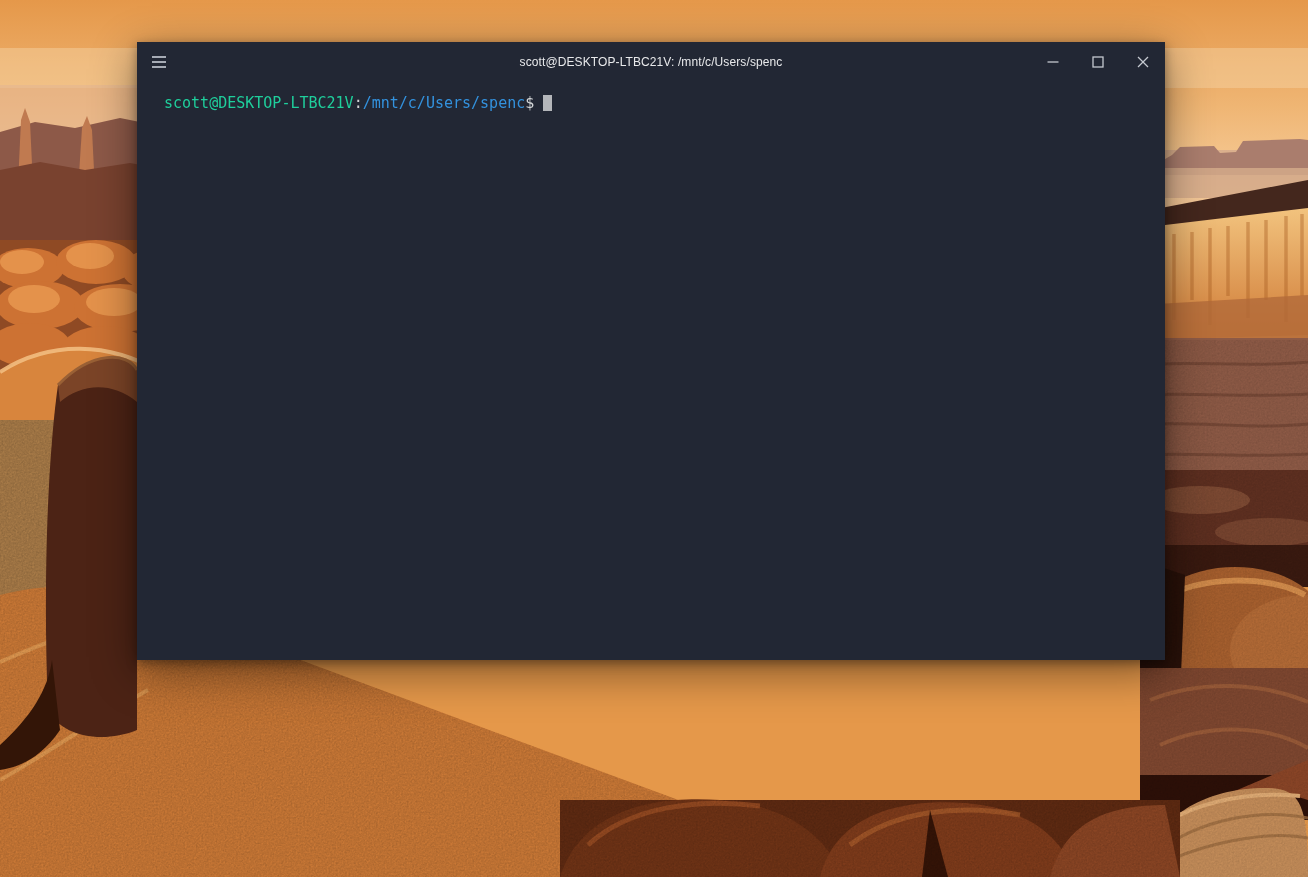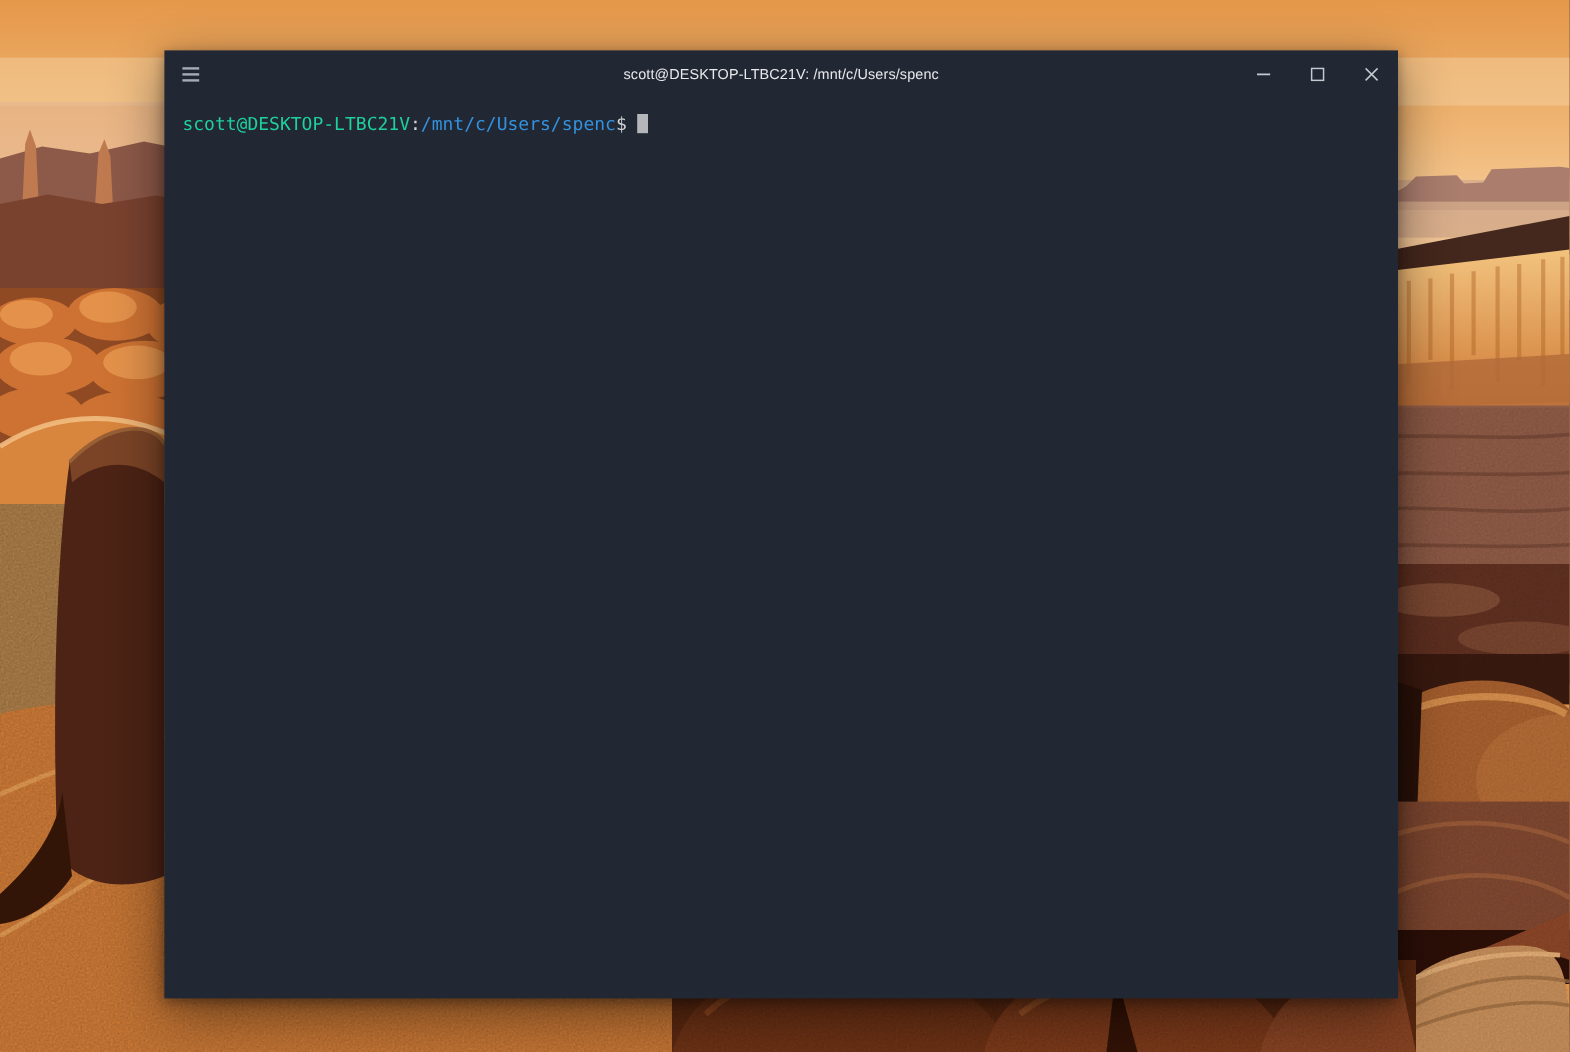--- a/index.html
+++ b/index.html
@@ -12,21 +12,21 @@
 
   
   .wallpaper {
     position: absolute; inset: 0; z-index: 0;
   }
   .wallpaper svg { display: block; width: 1308px; height: 877px; }
 
   
   .terminal-window {
     position: absolute; left: 137px; top: 42px;
-    width: 1028px; height: 790px;
+    width: 1028px; height: 618px;
     background: #222734;
     z-index: 10;
     box-shadow: 0 12px 42px rgba(0,0,0,0.45), 0 3px 10px rgba(0,0,0,0.35);
     display: flex; flex-direction: column;
   }
 
   .titlebar {
     height: 40px; flex: 0 0 40px;
     position: relative;
     display: flex; align-items: center;
@@ -55,21 +55,21 @@
   }
   .ctrl-btn {
     width: 45px; height: 40px;
     display: flex; align-items: center; justify-content: center;
     background: transparent; border: none; cursor: pointer; padding: 0;
   }
   .ctrl-btn svg { display: block; }
 
   .terminal-body {
     flex: 1;
-    padding: 13px 15px;
+    padding: 13px 27px;
     font-family: "DejaVu Sans Mono", monospace;
     font-size: 15px; line-height: 17px;
     cursor: text;
   }
   .prompt-line { white-space: pre; }
   .c-green { color: #1fcf9c; }
   .c-blue  { color: #3392de; }
   .c-white { color: #d2d4d6; }
   .cursor-block {
     display: inline-block;

